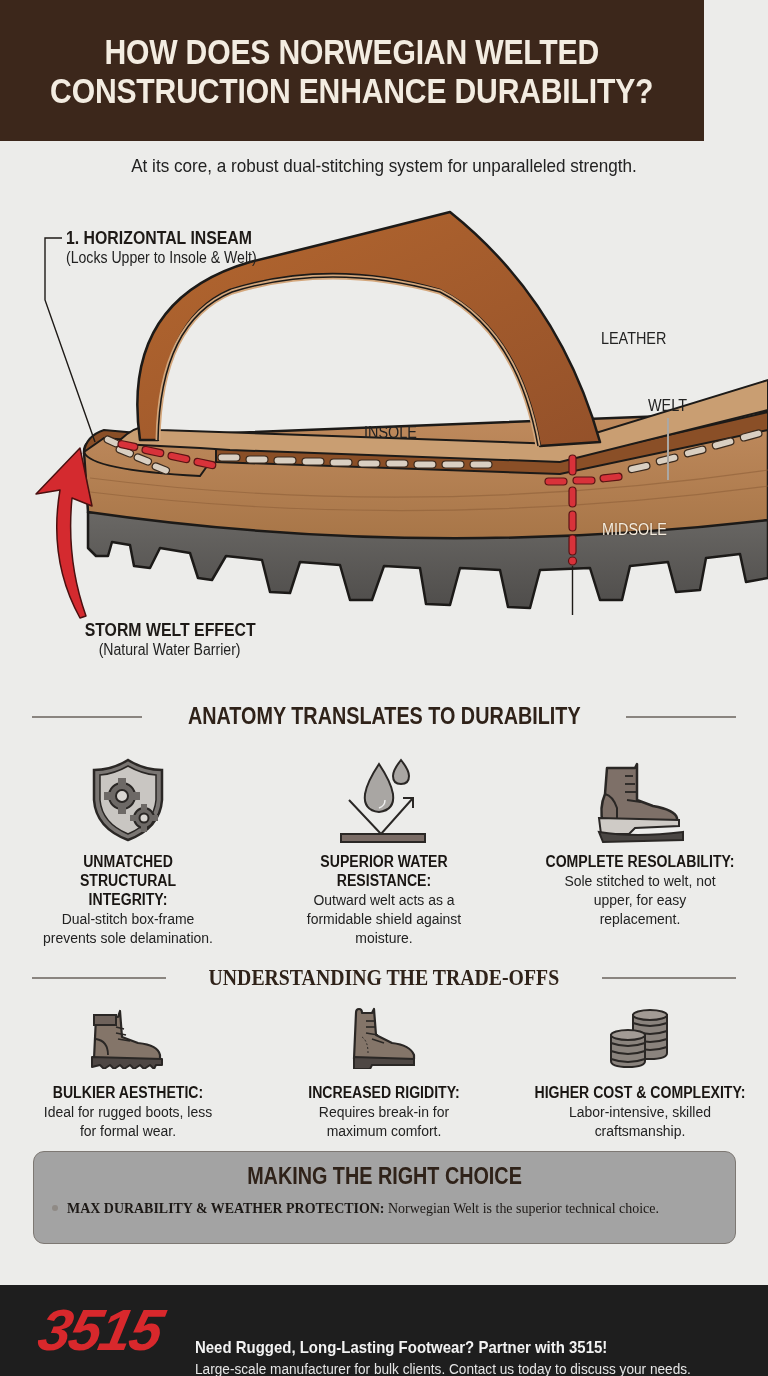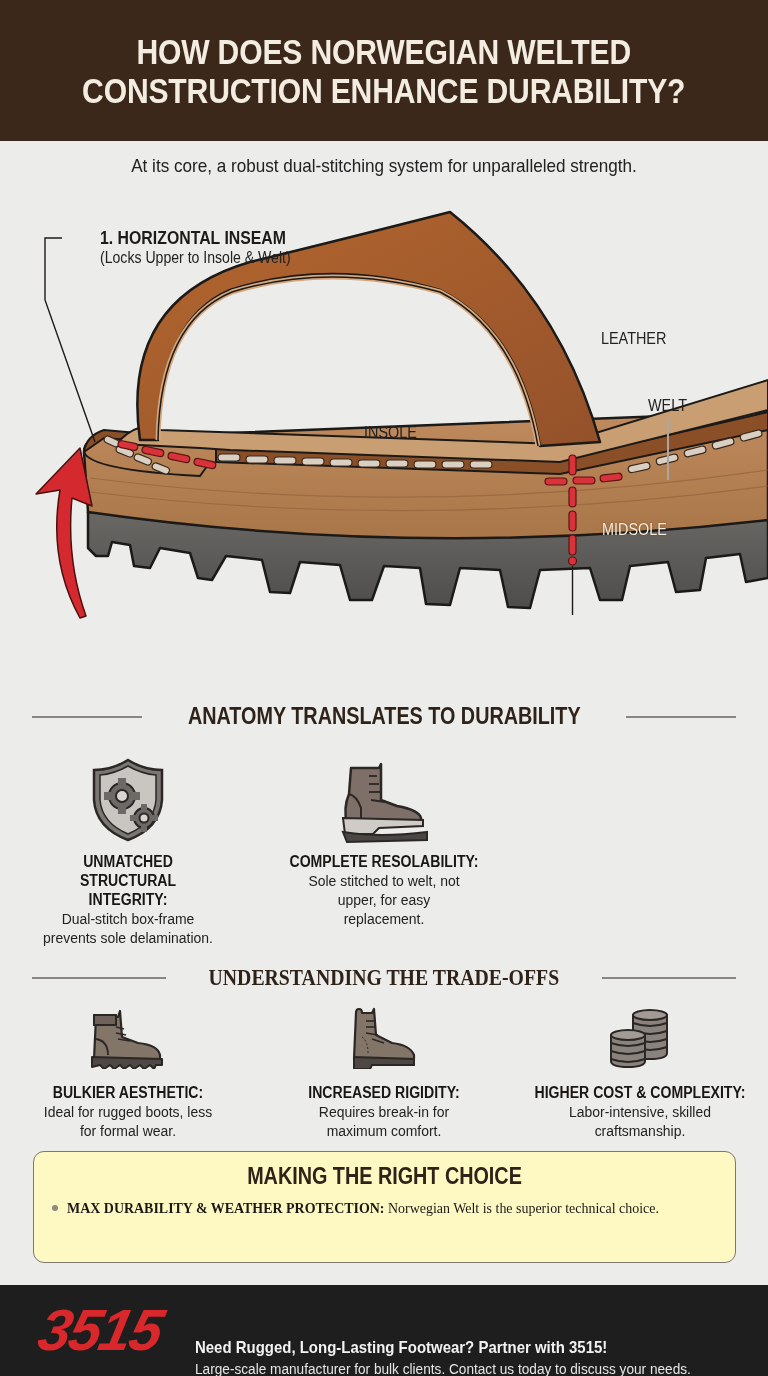--- a/index.html
+++ b/index.html
@@ -4,21 +4,21 @@
 <style>
   * { box-sizing: border-box; margin: 0; padding: 0; }
   html, body { width: 768px; height: 1376px; overflow: hidden; }
   body {
     background: #ececea;
     font-family: "Liberation Sans", "DejaVu Sans", sans-serif;
     color: #1e1a17;
     position: relative;
   }
   .header {
-    position: absolute; left: 0; top: 0; width: 768px; height: 141px;
+    position: absolute; left: 0; top: 0; width: 704px; height: 141px;
     background: #3c271b;
     display: flex; align-items: center; justify-content: center;
     text-align: center;
   }
   .header h1 {
     color: #f3ece1;
     font-family: "Liberation Sans", sans-serif;
     font-weight: bold;
     font-size: 35px;
     line-height: 39px;
@@ -27,21 +27,21 @@
     white-space: nowrap;
   }
   .subtitle {
     position: absolute; top: 155px; left: 0; width: 768px; text-align: center;
     font-size: 19px; color: #222; transform: scaleX(0.9);
   }
   .diagram {
     position: absolute; left: 0; top: 190px; width: 768px; height: 490px;
   }
   .diagram svg { position: absolute; left: 0; top: 0; }
-  .dlabel { position: absolute; line-height: 1.15; white-space: nowrap; margin-left: 34px; }
+  .dlabel { position: absolute; line-height: 1.15; white-space: nowrap; }
   .dlabel .t { font-weight: bold; font-size: 18px; transform-origin: left; display: inline-block; transform: scaleX(0.88); }
   .dlabel .s { font-size: 16px; display: inline-block; transform: scaleX(0.88); transform-origin: left; color: #222; }
   .dlabel.center { text-align: center; }
   .dlabel.center .t, .dlabel.center .s { transform-origin: center; }
   .part-label { position: absolute; font-size: 16px; color: #222; transform: scaleX(0.9); transform-origin: left; }
   .part-label.light { color: #f4ecde; text-shadow: 0 0 2px rgba(60,30,10,0.5); }
 
   .section-title {
     position: absolute; left: 32px; width: 704px;
     display: flex; align-items: center;
@@ -62,22 +62,22 @@
   .cell .icon { display: flex; align-items: flex-end; justify-content: center; }
   .cell .ct {
     font-weight: bold; font-size: 16px; line-height: 19px; color: #1a1613;
     transform: scaleX(0.88); width: 260px;
   }
   .cell .cd {
     font-size: 15.5px; line-height: 19px; color: #222;
     transform: scaleX(0.9); width: 250px;
   }
   .choice-box {
-    position: absolute; left: 33px; top: 1151px; width: 703px; height: 112px;
-    border: 1.5px solid #7d7873; border-radius: 11px; background: #fef9c3;
+    position: absolute; left: 33px; top: 1151px; width: 703px; height: 93px;
+    border: 1.5px solid #7d7873; border-radius: 11px; background: #a3a3a3;
   }
   .choice-box h3 {
     text-align: center; font-size: 23px; font-weight: bold; color: #2f2219;
     margin-top: 11px; transform: scaleX(0.86);
   }
   .choice-box ul { list-style: none; margin-top: 6px; padding-left: 18px; }
   .choice-box li {
     font-size: 15.5px; line-height: 24px; color: #1c1815; white-space: nowrap;
     display: flex; align-items: center; font-family: Liberation Serif, serif;
   }
@@ -191,20 +191,24 @@
   <div class="dlabel" style="left:66px; top:38px;">
     <div class="t">1. HORIZONTAL INSEAM</div><br>
     <div class="s">(Locks Upper to Insole &amp; Welt)</div>
   </div>
 
   <div class="part-label" style="left:601px; top:140px;">LEATHER</div>
   <div class="part-label" style="left:648px; top:207px;">WELT</div>
   <div class="part-label" style="left:364px; top:234px;">INSOLE</div>
   <div class="part-label light" style="left:602px; top:331px;">MIDSOLE</div>
 
+  <div class="dlabel center" style="left:60px; top:430px; width:220px;">
+    <div class="t">STORM WELT EFFECT</div><br>
+    <div class="s">(Natural Water Barrier)</div>
+  </div>
 
 </div>
 
 <div class="section-title" style="top:703px;">
   <div class="line"></div>
   <h2>ANATOMY TRANSLATES TO DURABILITY</h2>
   <div class="line"></div>
 </div>
 
 <div class="grid3" style="top:752px;">
@@ -231,20 +235,35 @@
             <rect x="53" y="70" width="6" height="6"></rect>
             <rect x="42" y="59" width="6" height="6"></rect>
             <rect x="64" y="59" width="6" height="6"></rect>
           </g>
         <circle cx="56" cy="62" r="4.5" fill="#d9d6d2" stroke="#2a2725" stroke-width="2"></circle>
       </svg>
     </div>
     <div style="height:8px"></div>
     <div class="ct" style="width:200px;">UNMATCHED STRUCTURAL INTEGRITY:</div>
     <div class="cd" style="width:200px;">Dual-stitch box-frame prevents sole delamination.</div>
+  </div>
+  <div class="cell">
+    <div class="icon" style="height:92px;">
+      <svg width="90" height="86" viewBox="0 0 90 86">
+        <path d="M40 6 Q52 24 54 36 Q56 52 40 54 Q24 52 26 36 Q28 24 40 6 Z" fill="#a9a6a3" stroke="#2a2725" stroke-width="2"></path>
+        <path d="M46 42 Q46 48 40 50" fill="none" stroke="#eee" stroke-width="1.5"></path>
+        <path d="M62 2 Q70 12 70 18 Q70 26 62 26 Q54 26 54 18 Q54 12 62 2 Z" fill="#a9a6a3" stroke="#2a2725" stroke-width="2"></path>
+        <path d="M10 42 L42 76 L74 40" fill="none" stroke="#2a2725" stroke-width="2"></path>
+        <path d="M64 40 L74 40 L74 50" fill="none" stroke="#2a2725" stroke-width="2"></path>
+        <rect x="2" y="76" width="84" height="8" fill="#7a6c66" stroke="#2a2725" stroke-width="2"></rect>
+      </svg>
+    </div>
+    <div style="height:8px"></div>
+    <div class="ct" style="width:160px;">SUPERIOR WATER RESISTANCE:</div>
+    <div class="cd" style="width:190px;">Outward welt acts as a formidable shield against moisture.</div>
   </div>
   <div class="cell">
     <div class="icon" style="height:92px;">
       <svg width="90" height="84" viewBox="0 0 90 84">
         <path d="M12 8 L40 8 L42 4 L42 40 L58 46 Q80 50 82 58 L82 64 L8 64 Q4 48 10 34 Z" fill="#7e7068" stroke="#2a2725" stroke-width="2.5" stroke-linejoin="round"></path>
         <path d="M10 34 Q18 36 22 48 L22 58" fill="none" stroke="#2a2725" stroke-width="2"></path>
         <g stroke="#2a2725" stroke-width="1.8">
             <line x1="30" y1="16" x2="38" y2="16"></line>
             <line x1="30" y1="24" x2="40" y2="24"></line>
             <line x1="30" y1="32" x2="42" y2="32"></line>

